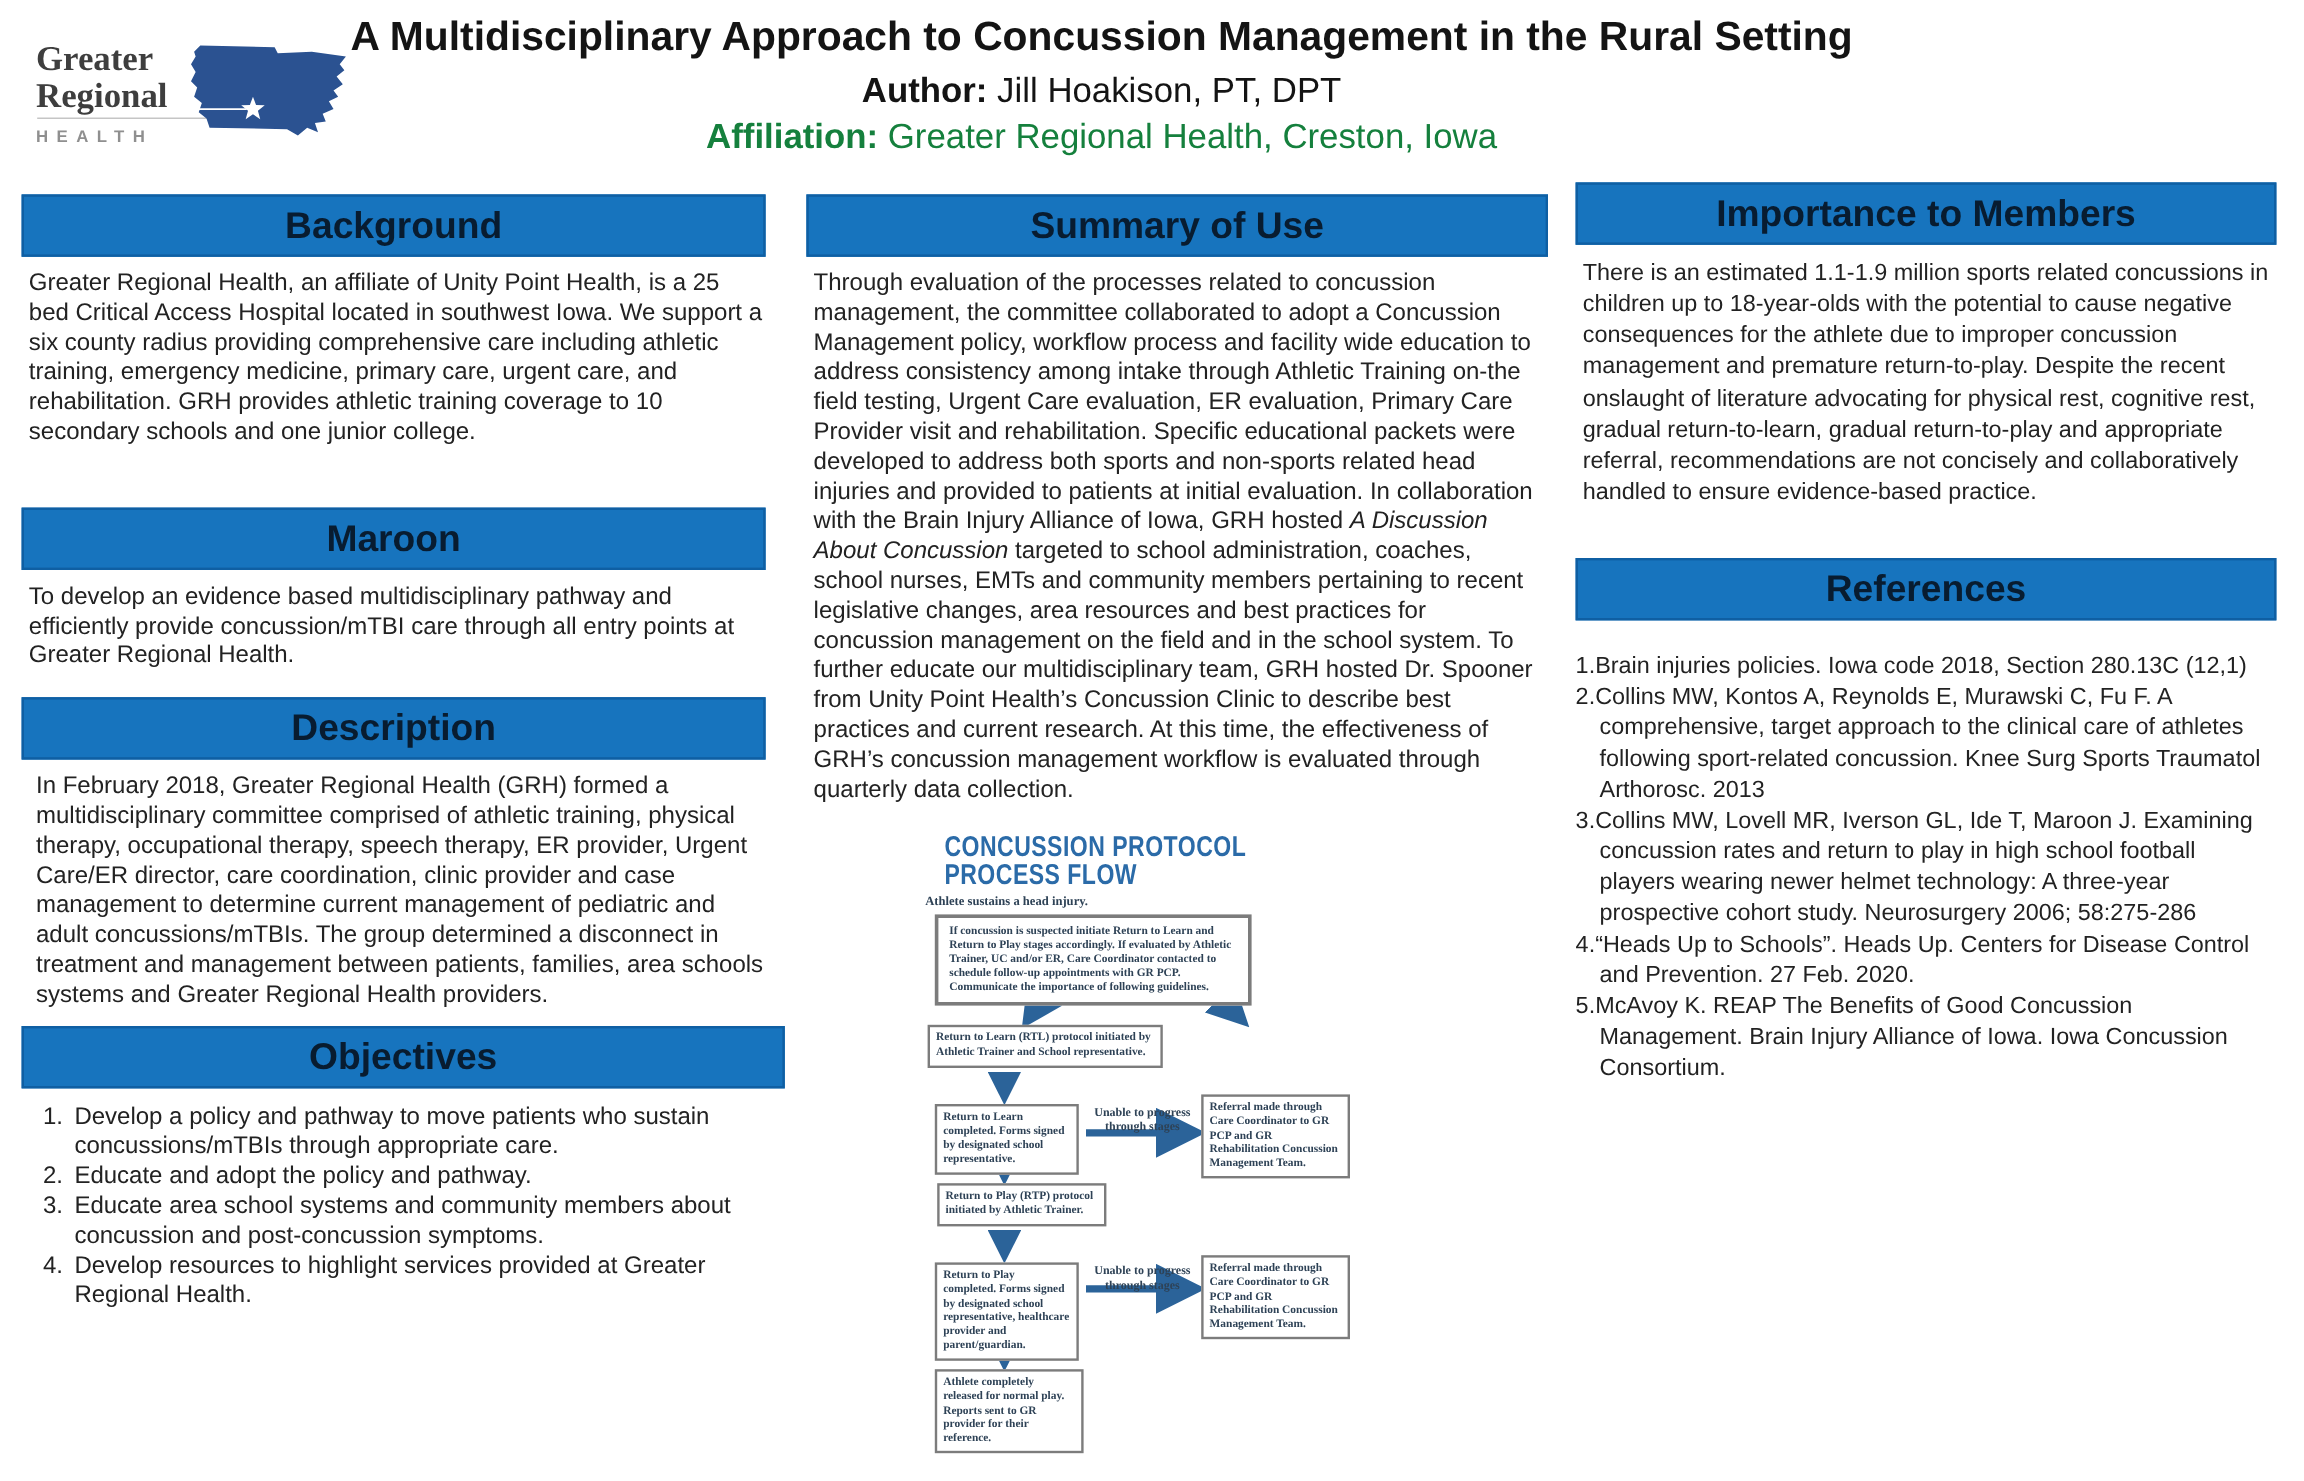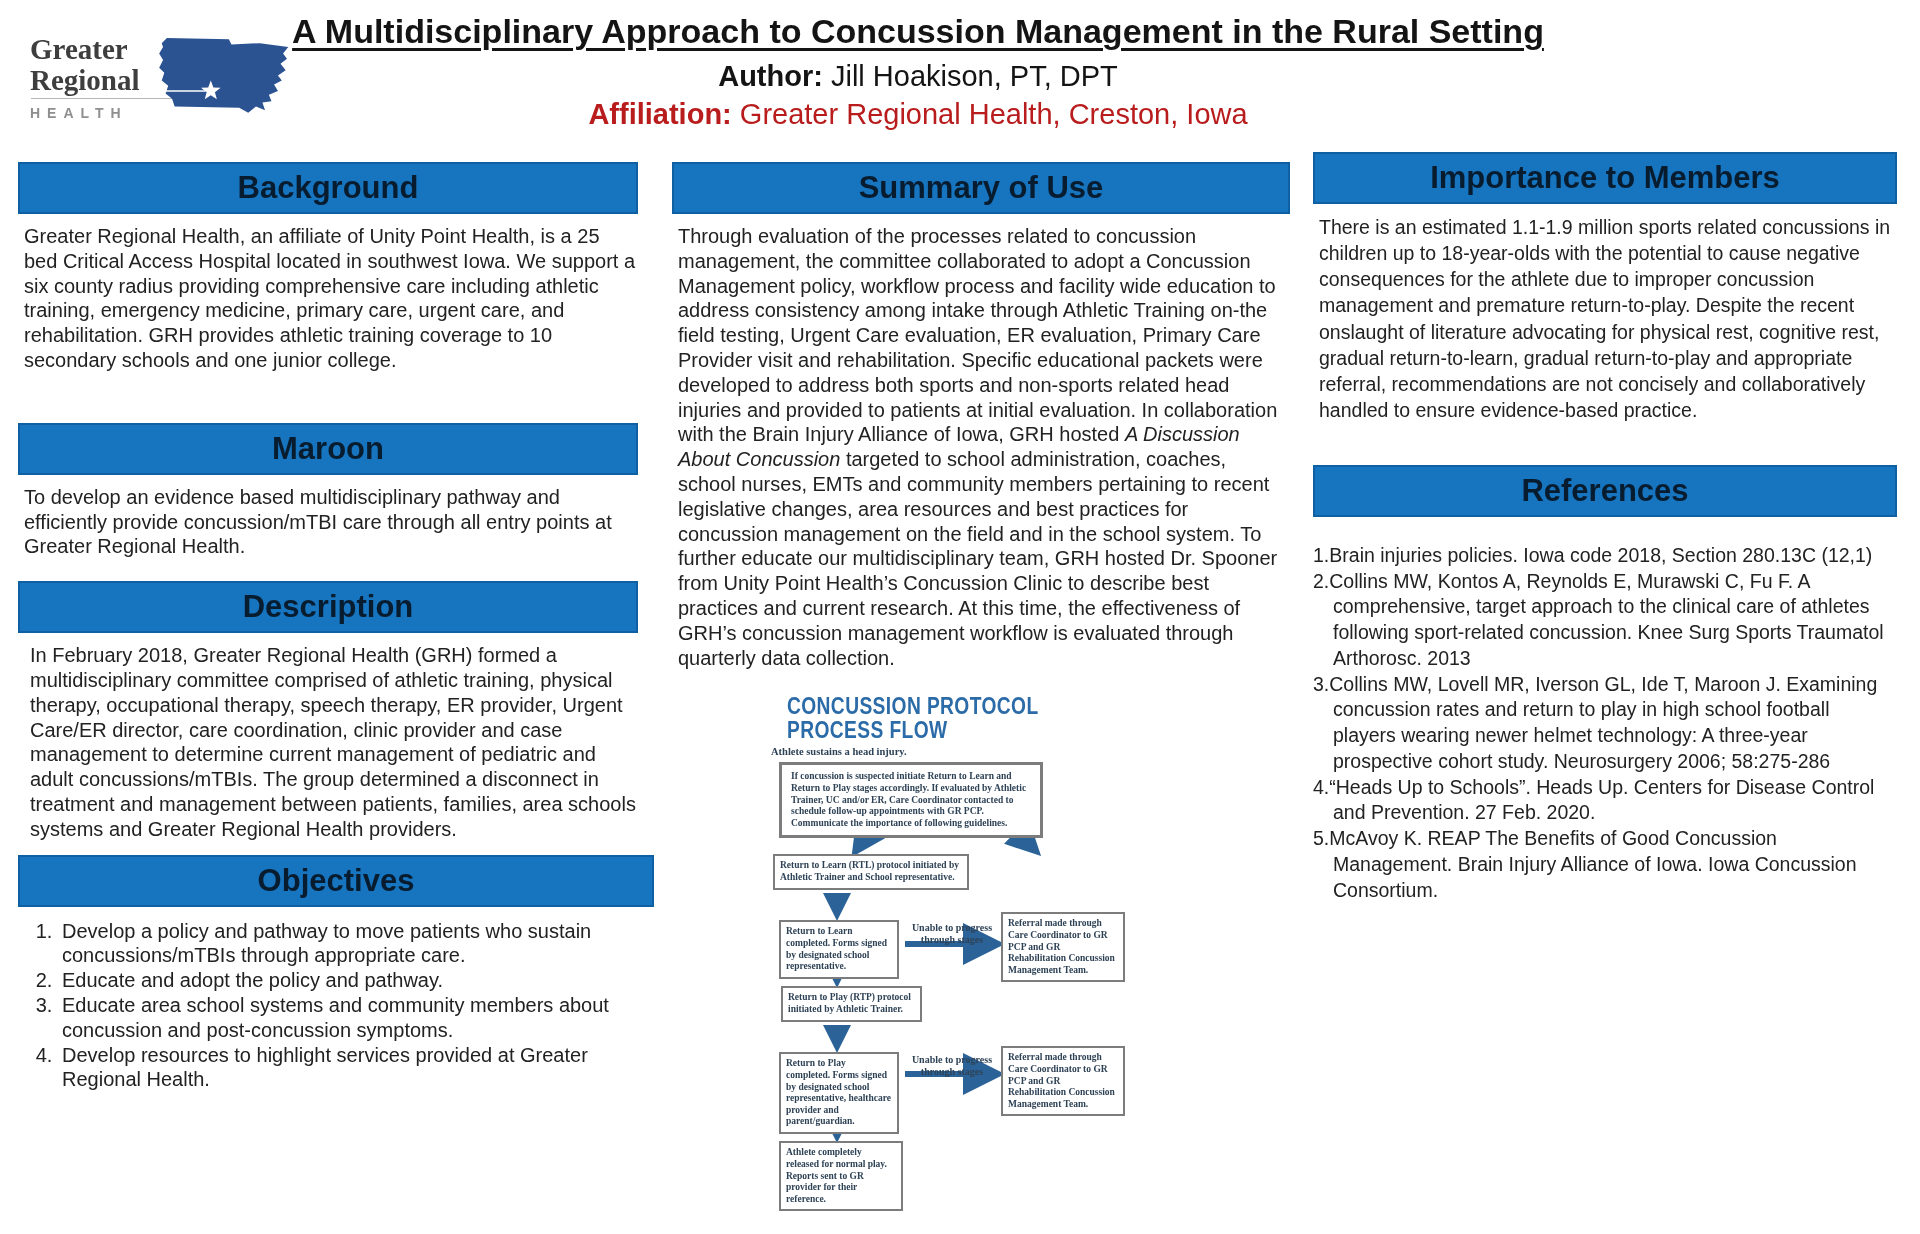--- a/index.html
+++ b/index.html
@@ -8,24 +8,24 @@
 
   
   .logo{position:absolute;left:26px;top:12px;width:250px;height:122px;}
   .logo-line1,.logo-line2{font-family:"Liberation Serif",serif;font-weight:600;font-size:29px;line-height:1.06;color:#3e3e3e;}
   .logo-text{position:absolute;left:4px;top:22px;}
   .logo-health{margin-top:10px;font-size:14px;letter-spacing:7px;color:#8f8f8f;font-weight:bold;}
   .logo-rule{position:absolute;left:5px;top:86px;width:150px;height:1px;background:#b7b7b7;}
   .logo-state{position:absolute;left:128px;top:16px;width:142px;height:100px;}
 
   .head-block{position:absolute;left:0;right:84px;top:12px;text-align:center;}
-  .poster-title{font-size:34px;font-weight:bold;color:#141414;text-decoration:underline;text-decoration-thickness:3px;text-underline-offset:5px;}
+  .poster-title{font-size:34px;font-weight:bold;color:#141414;text-decoration-thickness:3px;text-underline-offset:5px;}
   .byline{font-size:29px;margin-top:9px;color:#141414;}
   .byline b{font-weight:bold;text-align:center;}
-  .affline{font-size:29px;margin-top:5px;color:#b91c1c;}
+  .affline{font-size:29px;margin-top:5px;color:#15803d;}
 
   
   .col{position:absolute;top:162px;}
   .col-left{left:18px;width:620px;}
   .col-mid{left:672px;width:618px;}
   .col-right{left:1313px;top:152px;width:584px;}
 
   .bar{background:#1774BE;border:2px solid #0f5fa3;box-sizing:border-box;height:52px;display:flex;align-items:center;justify-content:center;
        font-size:31px;font-weight:bold;color:#081c30;}
   .bar.wide{width:calc(100% + 16px);}

